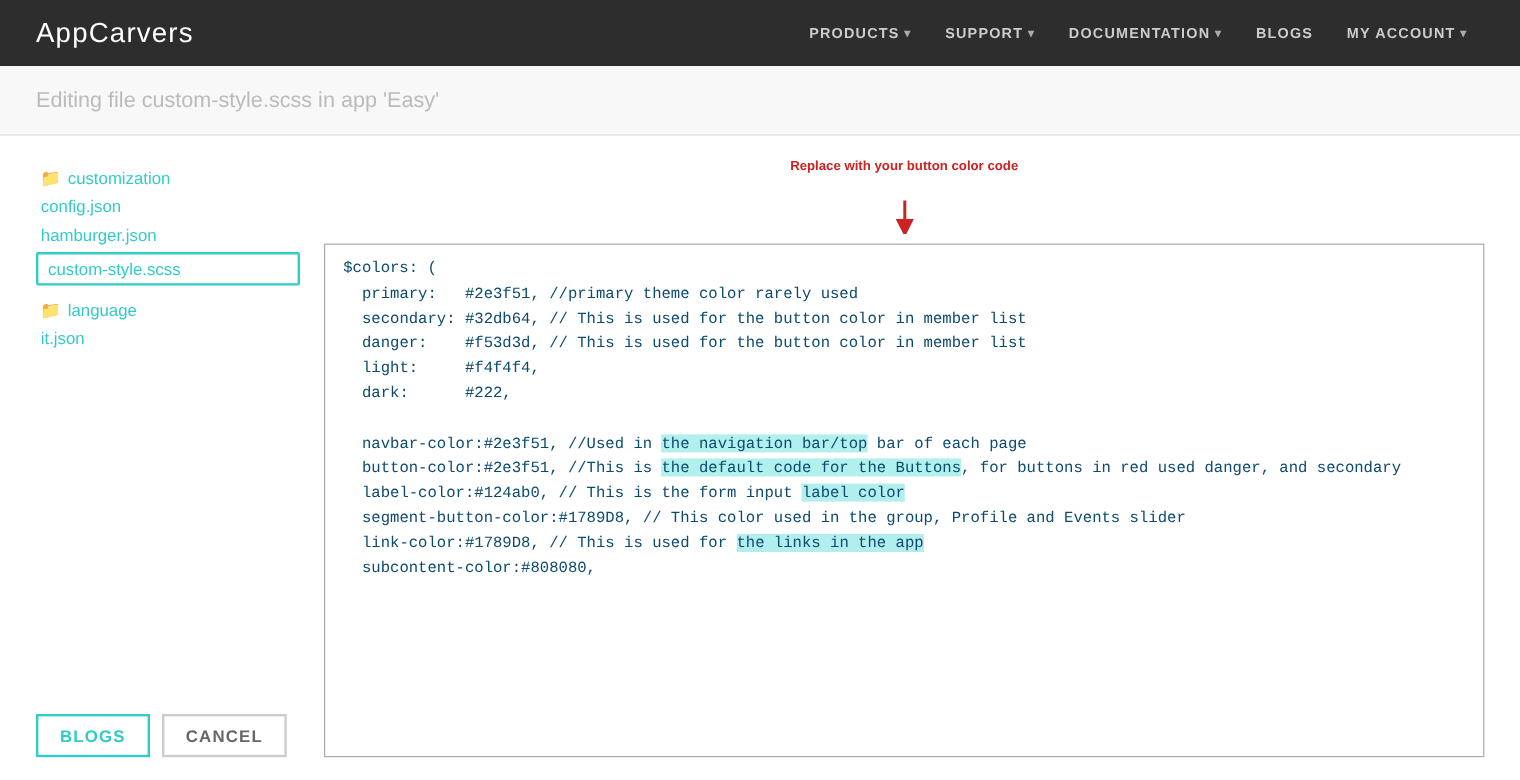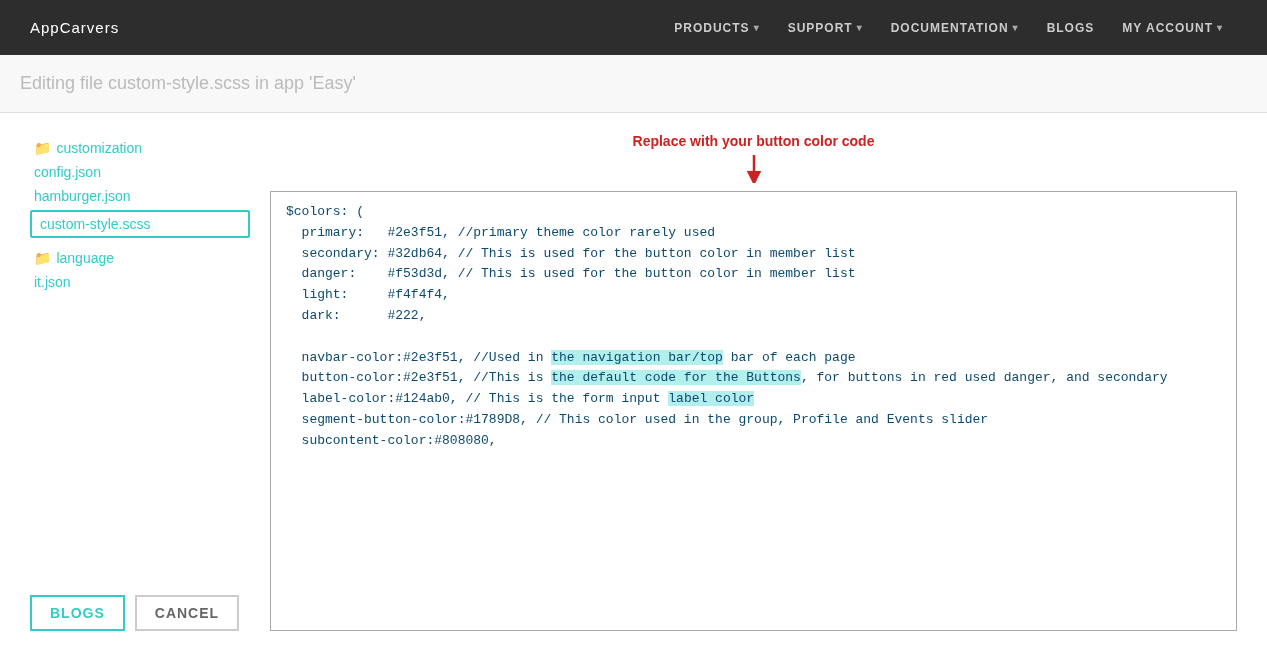--- a/index.html
+++ b/index.html
@@ -8,21 +8,21 @@
     
     .navbar {
       background: #2d2d2d;
       height: 55px;
       display: flex;
       align-items: center;
       padding: 0 30px;
     }
     .navbar-brand {
       color: #fff;
-      font-size: 15px;
+      font-size: 23px;
       font-weight: 300;
       letter-spacing: 1px;
       margin-right: auto;
     }
     .navbar-links {
       display: flex;
       gap: 0;
       align-items: flex-end;
     }
     .nav-item {
@@ -36,21 +36,21 @@
       align-items: center;
       gap: 4px;
       text-transform: uppercase;
     }
     .nav-chevron { font-size: 10px; color: #aaa; }
 
     
     .page-header {
       background: #f8f8f8;
       border-bottom: 1px solid #e0e0e0;
-      padding: 18px 20px;
+      padding: 18px 30px;
     }
     .page-header-text {
       color: #bbb;
       font-size: 18px;
       font-weight: 300;
     }
 
     
     .main-content {
       display: flex;
@@ -115,24 +115,24 @@
 
     
     .editor-container {
       flex: 1;
       display: flex;
       flex-direction: column;
       position: relative;
     }
     .hint-label {
       color: #cc2222;
-      font-size: 14px;
+      font-size: 11px;
       font-weight: bold;
       text-align: center;
-      margin-bottom: 4px;
+      margin-bottom: 20px;
       position: relative;
     }
     .hint-wrapper {
       position: relative;
       display: flex;
       flex-direction: column;
       align-items: center;
       margin-bottom: 8px;
     }
 
@@ -243,16 +243,17 @@
         <div class="code-line">  primary:   #2e3f51, //primary theme color rarely used</div>
         <div class="code-line">  secondary: #32db64, // This is used for the button color in member list</div>
         <div class="code-line">  danger:    #f53d3d, // This is used for the button color in member list</div>
         <div class="code-line">  light:     #f4f4f4,</div>
         <div class="code-line">  dark:      #222,</div>
         <div class="code-line">&nbsp;</div>
         <div class="code-line">  navbar-color:#2e3f51, //Used in <span class="highlight-teal">the navigation bar/top</span> bar of each page</div>
         <div class="code-line">  button-color:#2e3f51, //This is <span class="highlight-teal">the default code for the Buttons</span>, for buttons in red used danger, and secondary</div>
         <div class="code-line">  label-color:#124ab0, // This is the form input <span class="highlight-cyan">label color</span></div>
         <div class="code-line">  segment-button-color:#1789D8, // This color used in the group, Profile and Events slider</div>
+        <div class="code-line">  link-color:#1789D8, // This is used for <span class="highlight-cyan">the links in the app</span></div>
         <div class="code-line">  subcontent-color:#808080,</div>
       </div>
   </div>
 </div>
 
 </body></html>

